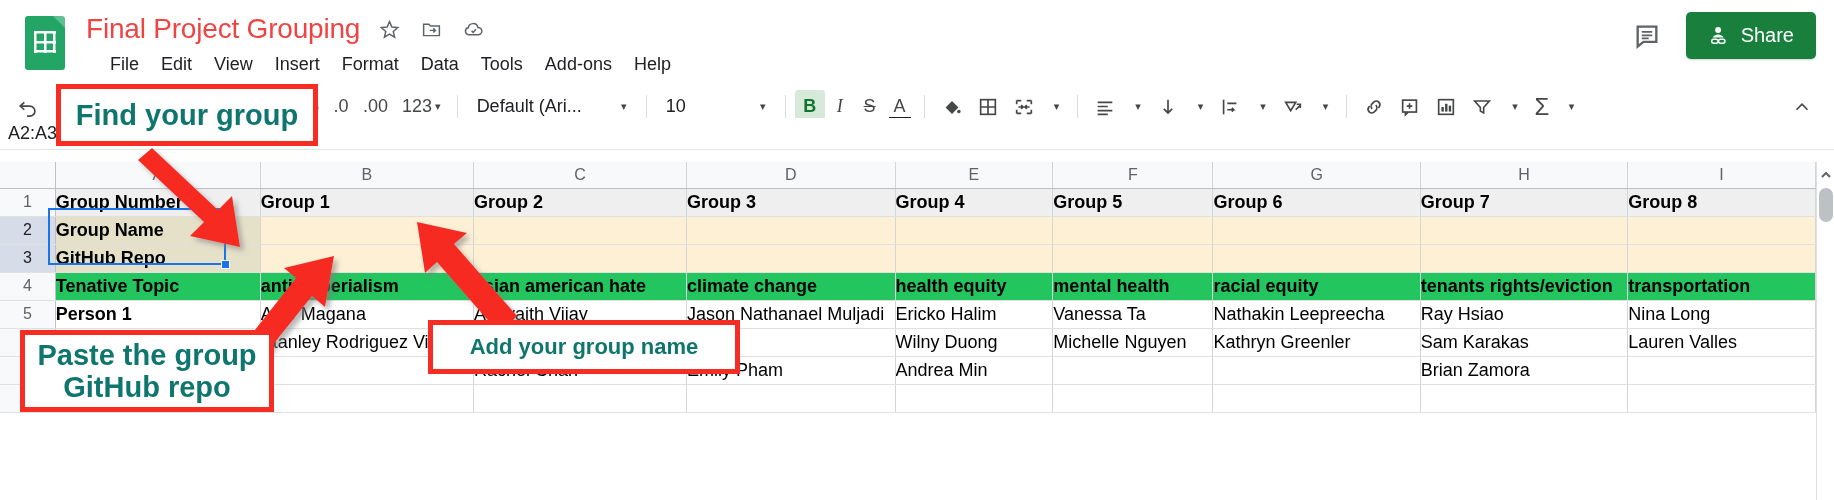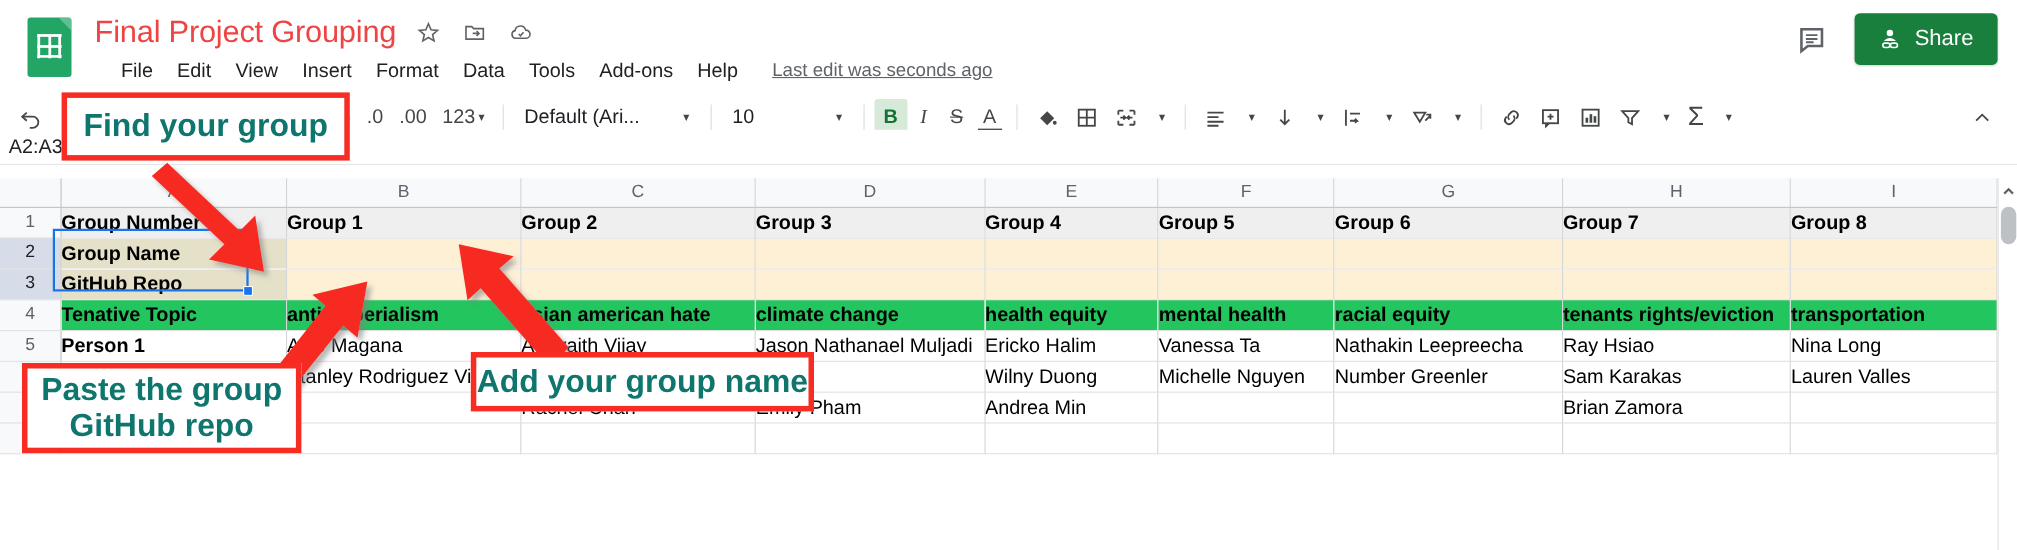--- a/index.html
+++ b/index.html
@@ -131,21 +131,21 @@
   .vscroll .thumb { position:absolute; top:26px; left:2px; width:14px; height:34px; background:#bdc1c6; border-radius:7px; }
 
   
   .anno-box {
     position:absolute; background:#fff; border:5px solid #f72c22;
     display:flex; align-items:center; justify-content:center; text-align:center;
     color:#0f766e; font-weight:bold; line-height:1.12; z-index:40;
   }
   #anno-find { left:56px; top:84px; width:262px; height:62px; font-size:29px; }
   #anno-paste { left:20px; top:330px; width:254px; height:82px; font-size:29px; padding:0 6px; }
-  #anno-add  { left:428px; top:320px; width:312px; height:54px; font-size:29px; }
+  #anno-add  { left:428px; top:320px; width:312px; height:54px; font-size:22px; }
   .arrow-svg { position:absolute; left:0; top:0; width:1834px; height:500px; pointer-events:none; z-index:35; }
 </style>
 </head>
 <body>
 
 <div id="app">
 
   <div class="header">
 
     <div class="doc-icon">
@@ -177,21 +177,20 @@
     <div class="menubar">
       <div class="menu-item">File</div>
       <div class="menu-item">Edit</div>
       <div class="menu-item">View</div>
       <div class="menu-item">Insert</div>
       <div class="menu-item">Format</div>
       <div class="menu-item">Data</div>
       <div class="menu-item">Tools</div>
       <div class="menu-item">Add-ons</div>
       <div class="menu-item">Help</div>
-      <div class="last-edit">Last edit was seconds ago</div>
     </div>
 
     <div class="header-right">
       <div class="comment-btn">
         <svg viewBox="0 0 24 24">
             <path d="M4 4h16v13H9l-5 4z"></path>
             <path d="M7.5 8.5h9M7.5 11.5h9M7.5 14h6" stroke-width="1.5"></path>
           </svg>
       </div>
       <div class="share-btn">
@@ -428,21 +427,21 @@
         </tr>
 
         <tr>
           <td class="rowhead">6</td>
           <td class="cell bold">Person 2</td>
           <td class="cell">Stanley Rodriguez Viloria</td>
           <td class="cell"></td>
           <td class="cell"></td>
           <td class="cell">Wilny Duong</td>
           <td class="cell">Michelle Nguyen</td>
-          <td class="cell">Number Greenler</td>
+          <td class="cell">Kathryn Greenler</td>
           <td class="cell">Sam Karakas</td>
           <td class="cell">Lauren Valles</td>
         </tr>
 
         <tr>
           <td class="rowhead">7</td>
           <td class="cell bold">Person 3</td>
           <td class="cell"></td>
           <td class="cell">Rachel Chan</td>
           <td class="cell">Emily Pham</td>

